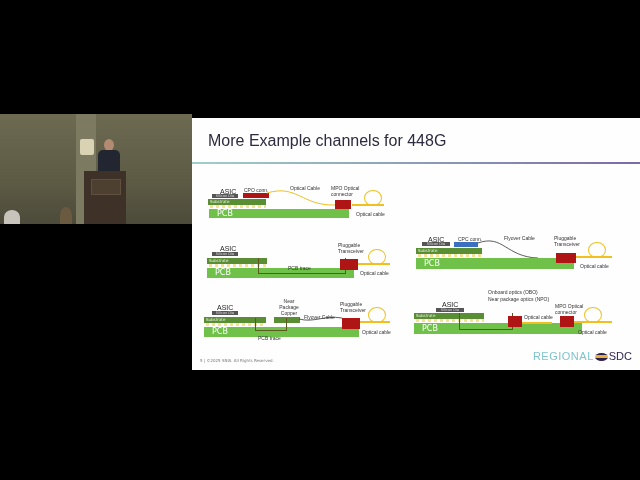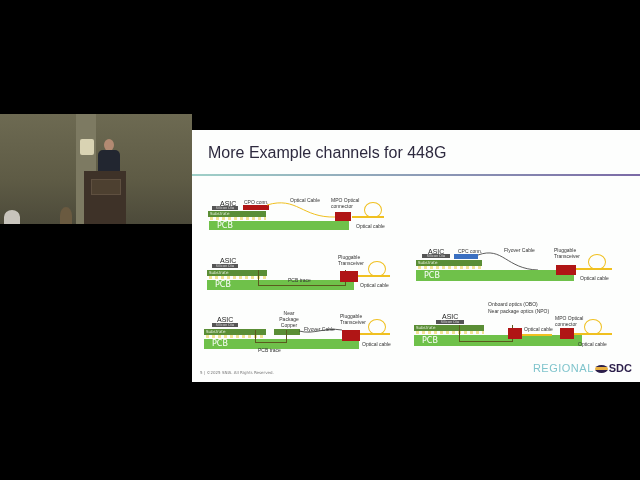--- a/index.html
+++ b/index.html
@@ -8,39 +8,39 @@
   .speaker { position:absolute; left:0; top:0; width:192px; height:110px; background:linear-gradient(180deg,#6d6a52 0%,#5e5b45 60%,#4c4a3a 100%); overflow:hidden; }
   .speaker .wallpanel { position:absolute; left:76px; top:0; width:20px; height:110px; background:#7d7a62; }
   .speaker .sconce { position:absolute; left:80px; top:25px; width:14px; height:16px; background:#d9d3b3; border-radius:2px; }
   .speaker .podium { position:absolute; left:84px; top:57px; width:42px; height:53px; background:#3e3228; }
   .speaker .podium .plate { position:absolute; left:7px; top:8px; width:28px; height:14px; background:#4d4030; border:1px solid #5f5040; }
   .speaker .person { position:absolute; left:96px; top:25px; width:26px; height:34px; }
   .speaker .head { position:absolute; left:8px; top:0; width:10px; height:12px; background:#b38a72; border-radius:50%; }
   .speaker .torso { position:absolute; left:2px; top:11px; width:22px; height:24px; background:#222630; border-radius:5px 5px 0 0; }
   .speaker .audience1 { position:absolute; left:4px; top:96px; width:16px; height:14px; background:#c8c4bc; border-radius:50% 50% 0 0; }
   .speaker .audience2 { position:absolute; left:60px; top:93px; width:12px; height:17px; background:#6a5a40; border-radius:50% 50% 0 0; }
-  .slide { position:absolute; left:192px; top:16px; width:448px; height:252px; background:#fdfefd; }
+  .slide { position:absolute; left:192px; top:4px; width:448px; height:252px; background:#fdfefd; }
   .title { position:absolute; left:16px; top:14px; font-size:16px; color:#2e2a3f; font-family:"Liberation Sans", sans-serif; }
   .rule { position:absolute; left:0; top:44px; width:448px; height:2px; background:linear-gradient(90deg,#9fd0c8,#7b6aa6); }
   .diagram { position:absolute; }
   .lbl { position:absolute; font-size:5px; color:#333; white-space:nowrap; font-family:"Liberation Sans", sans-serif; }
   .asic-lbl { font-size:7px; color:#222; }
   .pcb { position:absolute; background:#6fc14a; color:#fff; font-size:8px; padding-left:8px; box-sizing:border-box; }
   .substrate { position:absolute; background:#5a8e35; color:#e8f0e0; font-size:4px; padding-left:2px; box-sizing:border-box; }
   .die { position:absolute; background:#555; color:#ddd; font-size:3.5px; text-align:center; }
   .bumps { position:absolute; height:3px; background:repeating-linear-gradient(90deg,#f2e394 0 3px,transparent 3px 6px); }
   .red { position:absolute; background:#b01515; }
   .blue { position:absolute; background:#3a6fc1; }
   .trace { position:absolute; border:1px solid #5b5a1e; border-top:none; }
   .loop { position:absolute; border:1.5px solid #f0c020; border-radius:50%; }
   .arrowline { position:absolute; height:1.5px; background:#f0c020; }
   .footer { position:absolute; left:8px; top:240px; font-size:4px; color:#777; }
   .brand { position:absolute; right:8px; top:232px; font-size:11px; white-space:nowrap; }
   .brand .reg { color:#7fc4cc; font-family:"Liberation Sans", sans-serif; letter-spacing:0.5px; }
-  .brand .sdc { color:#2b1e4a; font-weight:bold; font-family:"Liberation Sans", sans-serif; }
+  .brand .sdc { color:#2b1e4a; font-weight:normal; font-family:"Liberation Sans", sans-serif; }
   .brand .logo { display:inline-block; width:13px; height:8px; background:linear-gradient(180deg,#2b1e4a 0 30%,#e8b040 30% 60%,#2b1e4a 60%); border-radius:50%; margin:0 1px; vertical-align:middle; }
   svg.cable { position:absolute; overflow:visible; }
 </style>
 </head>
 <body>
 
 <div class="video">
 
   <div class="speaker">
     <div class="wallpanel"></div>

